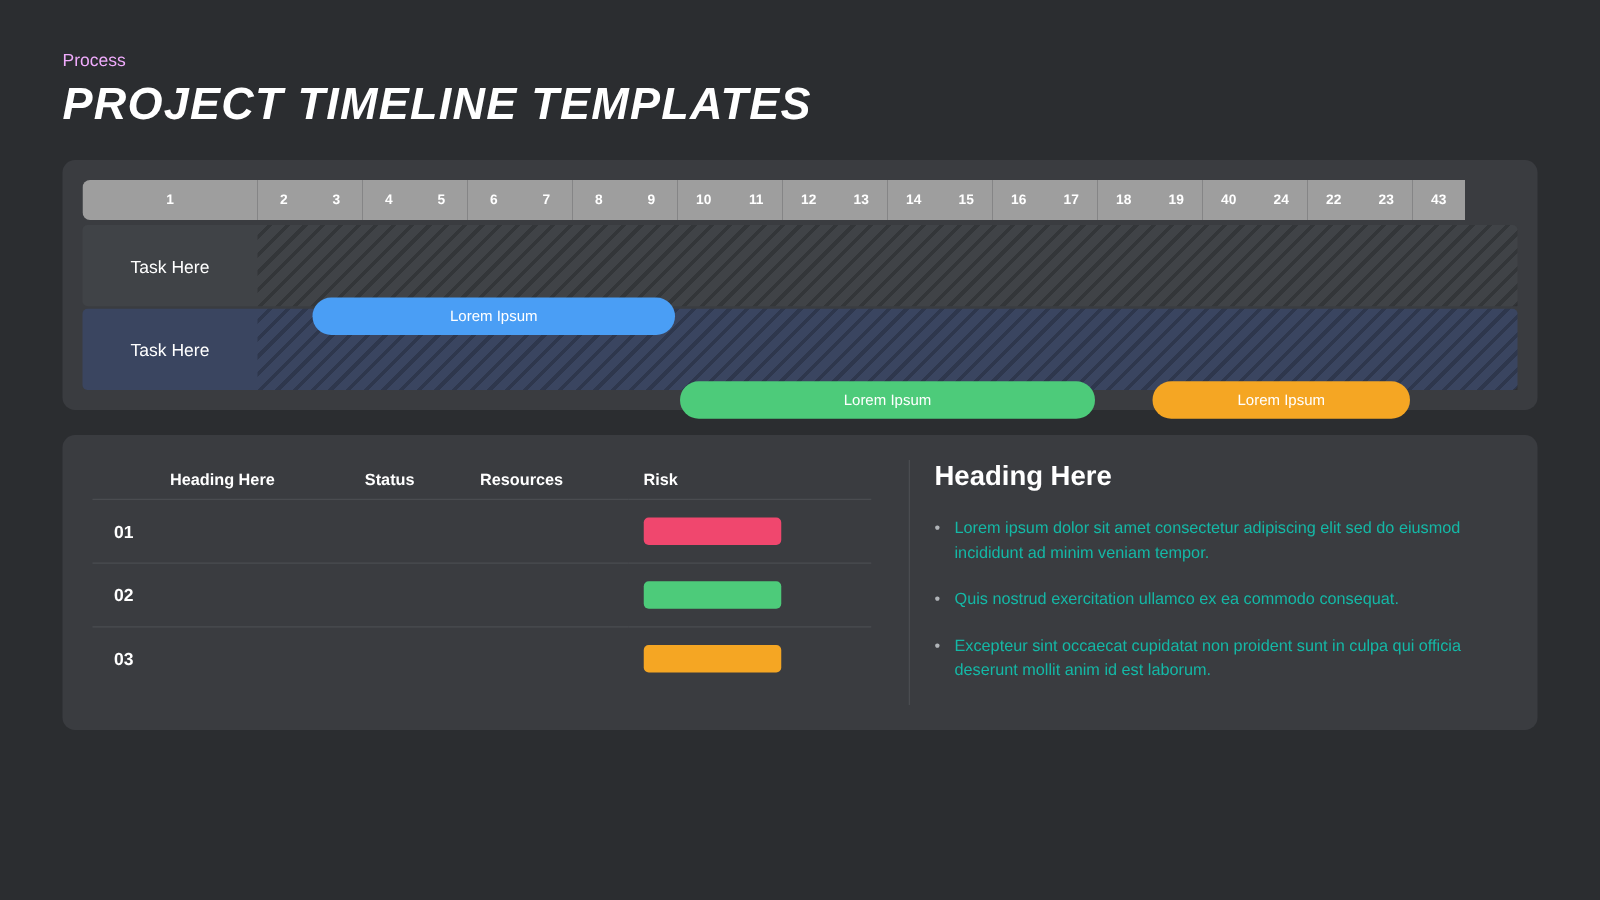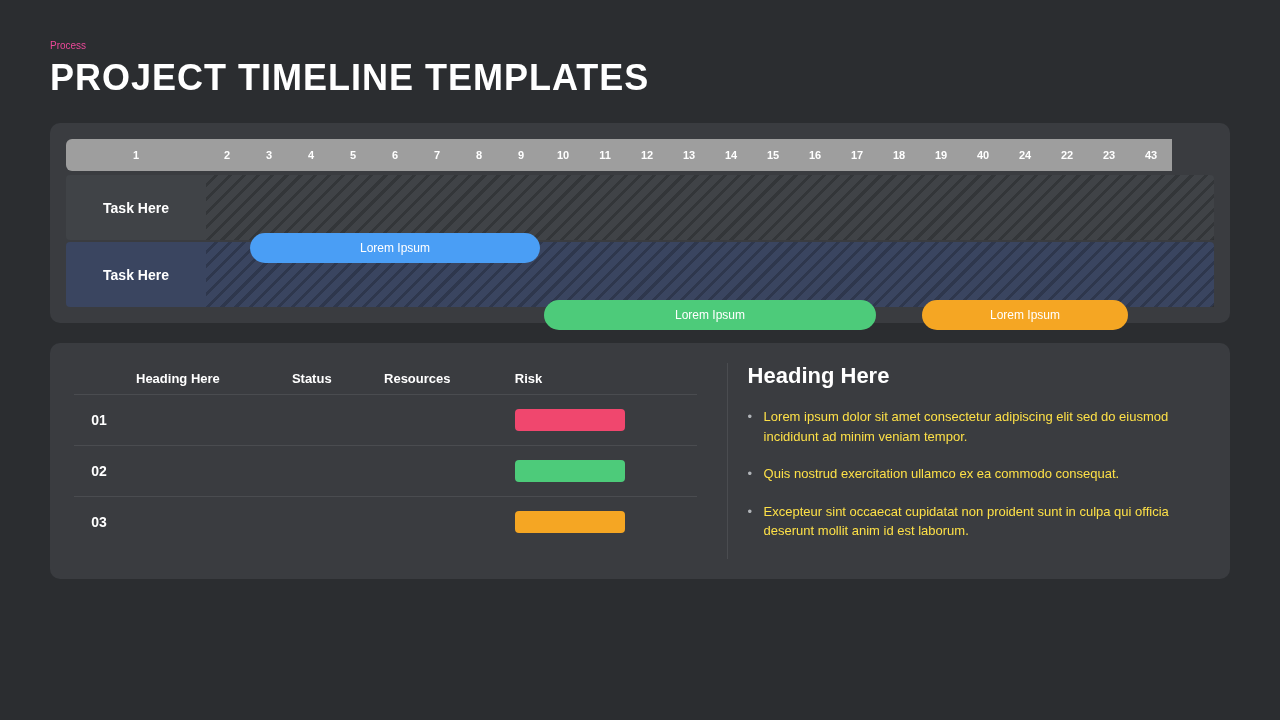--- a/index.html
+++ b/index.html
@@ -12,33 +12,34 @@
       overflow: hidden;
       color: #fff;
     }
 
     .page-wrapper {
       padding: 40px 50px;
     }
 
     
     .page-subtitle {
-      color: #ec4899;
-      font-size: 10px;
+      color: #f0abfc;
+      font-size: 14px;
       font-weight: 500;
       margin-bottom: 6px;
     }
 
     .page-title {
       color: #ffffff;
       font-size: 36px;
       font-weight: 800;
       letter-spacing: 1px;
       text-transform: uppercase;
       margin-bottom: 24px;
+      font-style: italic;
     }
 
     
     .gantt-section {
       background-color: #3a3c40;
       border-radius: 10px;
       padding: 16px;
       margin-bottom: 20px;
     }
 
@@ -136,21 +137,21 @@
       margin-bottom: 18px;
     }
 
     .info-list {
       list-style: none;
       padding: 0;
     }
 
     .info-list li {
       font-size: 13px;
-      color: #fde047;
+      color: #14b8a6;
       line-height: 1.5;
       margin-bottom: 18px;
       padding-left: 16px;
       position: relative;
     }
 
     .info-list li::before {
       content: '•';
       position: absolute;
       left: 0;
@@ -173,21 +174,21 @@
       background-color: #3a4560;
       border-radius: 4px;
       margin-top: 2px;
     }
 
     .gantt-label-cell {
       display: flex;
       align-items: center;
       justify-content: center;
       height: 65px;
-      font-weight: 700;
+      font-weight: 400;
       font-size: 14px;
       color: #fff;
     }
 
     .gantt-bars-area {
       position: relative;
       height: 65px;
       overflow: visible;
     }
 

